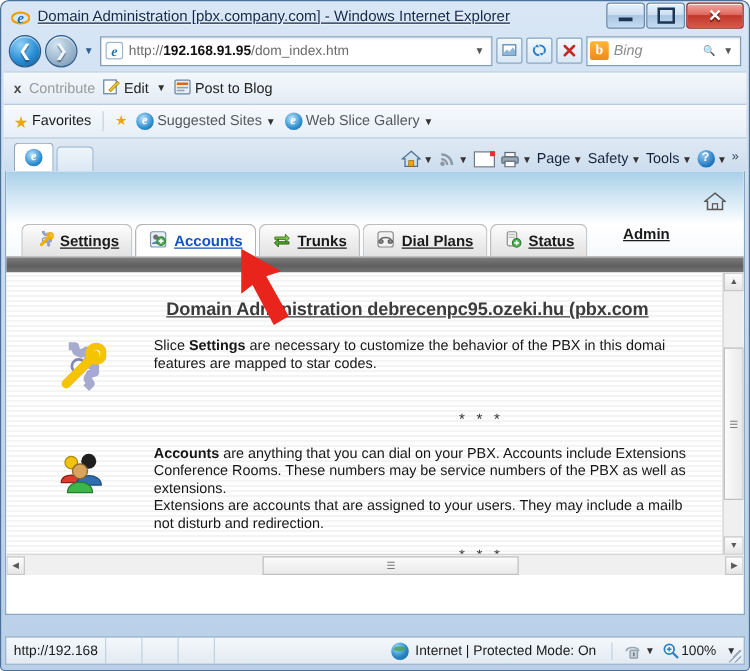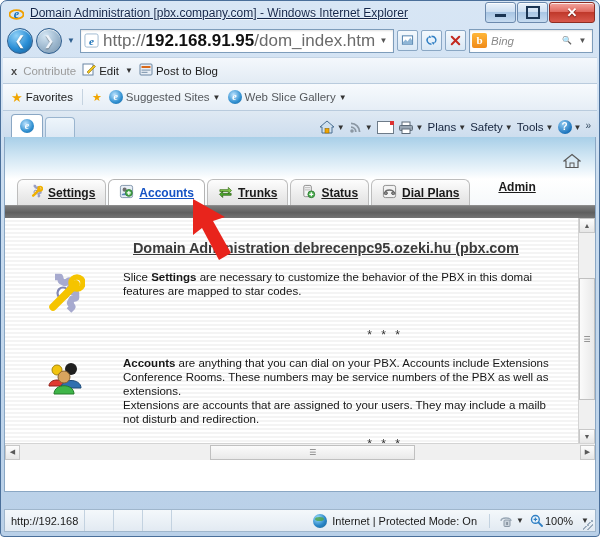--- a/index.html
+++ b/index.html
@@ -56,21 +56,21 @@
   .navbtn.fwd{background:radial-gradient(circle at 35% 28%,#d3e5f3 0%,#9bb6cd 55%,#7693ac 100%);}
   .navbtn .arr{color:#fff;font-size:13px;line-height:1;text-shadow:0 1px 1px rgba(0,0,0,.4);}
   .navbtn.fwd .arr{color:#eef4fa;}
   .histbtn{width:12px;text-align:center;color:#2e5f8f;font-size:8px;flex:none;}
   .addrbox{
     flex:1;height:22px;background:#fff;border:1px solid #7e9dbb;
     display:flex;align-items:center;padding:0 2px 0 3px;min-width:0;
     box-shadow:inset 0 1px 2px rgba(0,0,0,.12);
   }
   .addr-ie{width:15px;height:15px;margin-right:4px;flex:none;}
-  .addr-url{flex:1;font-size:17px;color:#6b6b6b;white-space:nowrap;overflow:hidden;}
+  .addr-url{flex:1;font-size:11px;color:#6b6b6b;white-space:nowrap;overflow:hidden;}
   .addr-url b{color:#111;font-weight:bold;}
   .addr-ctl{width:15px;text-align:center;color:#555;font-size:8px;flex:none;cursor:default;}
   .sq{width:19px;height:19px;border:1px solid #8aa7c4;border-radius:2px;flex:none;
      background:linear-gradient(180deg,#f4f9fd,#d9e8f5);display:flex;align-items:center;justify-content:center;}
   .searchbox{
     width:118px;height:22px;background:#fff;border:1px solid #7e9dbb;flex:none;
     display:flex;align-items:center;padding:0 2px 0 2px;
     box-shadow:inset 0 1px 2px rgba(0,0,0,.12);
   }
   .bing-logo{
@@ -390,21 +390,21 @@
         <span class="print-ic">
           <svg width="16" height="13" viewBox="0 0 16 13">
             <rect x="4" y="1" width="8" height="3.5" fill="#fff" stroke="#5d6b79"></rect>
             <rect x="1.5" y="4.5" width="13" height="5" rx="1" fill="#9aa7b4" stroke="#5d6b79"></rect>
             <rect x="4" y="8" width="8" height="4.5" fill="#fff" stroke="#5d6b79"></rect>
           </svg>
         </span>
         <span class="caret">▼</span>
       </span>
       <span class="cmd">
-        <span>Plans</span>
+        <span>Page</span>
         <span class="caret">▼</span>
       </span>
       <span class="cmd">
         <span>Safety</span>
         <span class="caret">▼</span>
       </span>
       <span class="cmd">
         <span>Tools</span>
         <span class="caret">▼</span>
       </span>
@@ -460,40 +460,40 @@
             <path d="M2 6 L11 6 L11 3.6 L14.4 7 L11 10.4 L11 8 L2 8 Z" fill="#7fc44a" stroke="#3f7a1e" stroke-width=".8"></path>
             <path d="M14 12 L5 12 L5 14.4 L1.6 11 L5 7.6 L5 10 L14 10 Z" fill="#4aaa2a" stroke="#2f6016" stroke-width=".8"></path>
           </svg>
         </span>
         <span class="lbl">Trunks</span>
       </div>
 
       <div class="ptab">
         <span>
           <svg width="15" height="15" viewBox="0 0 16 16">
+            <rect x="1.5" y="1.5" width="13" height="13" rx="2" fill="#f2f2f2" stroke="#8a8a8a"></rect>
+            <path d="M3.5 9 C3.5 5.5 12.5 5.5 12.5 9" fill="none" stroke="#6a6a6a" stroke-width="1.4"></path>
+            <ellipse cx="4" cy="9.8" rx="1.8" ry="1.5" fill="#8e8e8e" stroke="#5a5a5a"></ellipse>
+            <ellipse cx="12" cy="9.8" rx="1.8" ry="1.5" fill="#8e8e8e" stroke="#5a5a5a"></ellipse>
+          </svg>
+        </span>
+        <span class="lbl">Dial Plans</span>
+      </div>
+
+      <div class="ptab">
+        <span>
+          <svg width="15" height="15" viewBox="0 0 16 16">
             <rect x="3" y="1.5" width="8" height="12" rx="1.5" fill="#f4f4f4" stroke="#8a8a8a"></rect>
             <rect x="4.2" y="3.2" width="5.6" height="1.3" fill="#c4c4c4"></rect>
             <rect x="4.2" y="5.6" width="5.6" height="1.3" fill="#c4c4c4"></rect>
             <circle cx="11" cy="11" r="3.6" fill="#4caf50" stroke="#2e7d32"></circle>
             <path d="M11 8.9 L11 13.1 M8.9 11 L13.1 11" stroke="#fff" stroke-width="1.3"></path>
           </svg>
         </span>
         <span class="lbl">Status</span>
-      </div>
-
-      <div class="ptab">
-        <span>
-          <svg width="15" height="15" viewBox="0 0 16 16">
-            <rect x="1.5" y="1.5" width="13" height="13" rx="2" fill="#f2f2f2" stroke="#8a8a8a"></rect>
-            <path d="M3.5 9 C3.5 5.5 12.5 5.5 12.5 9" fill="none" stroke="#6a6a6a" stroke-width="1.4"></path>
-            <ellipse cx="4" cy="9.8" rx="1.8" ry="1.5" fill="#8e8e8e" stroke="#5a5a5a"></ellipse>
-            <ellipse cx="12" cy="9.8" rx="1.8" ry="1.5" fill="#8e8e8e" stroke="#5a5a5a"></ellipse>
-          </svg>
-        </span>
-        <span class="lbl">Dial Plans</span>
       </div>
 
       <div class="ptab-admin">
         <span class="lbl">Admin</span>
       </div>
     </div>
 
     <div class="tabs-underline"></div>
 
     <div class="docbody">

